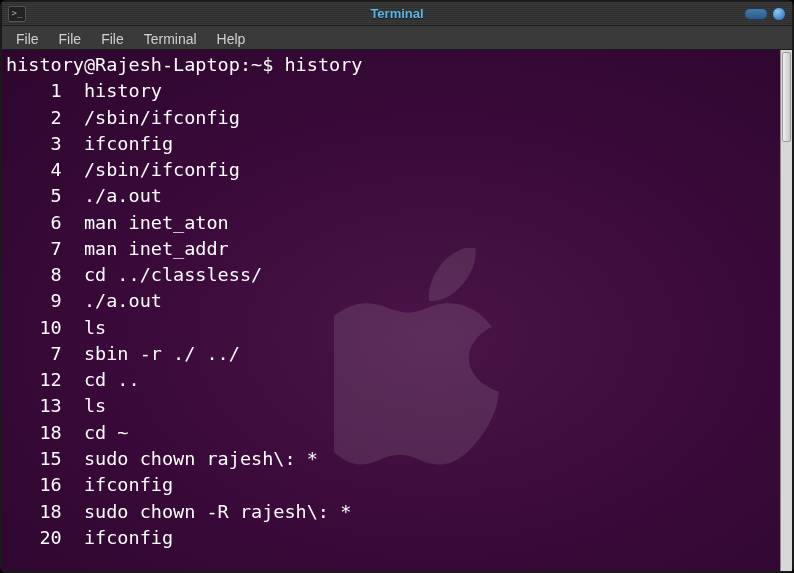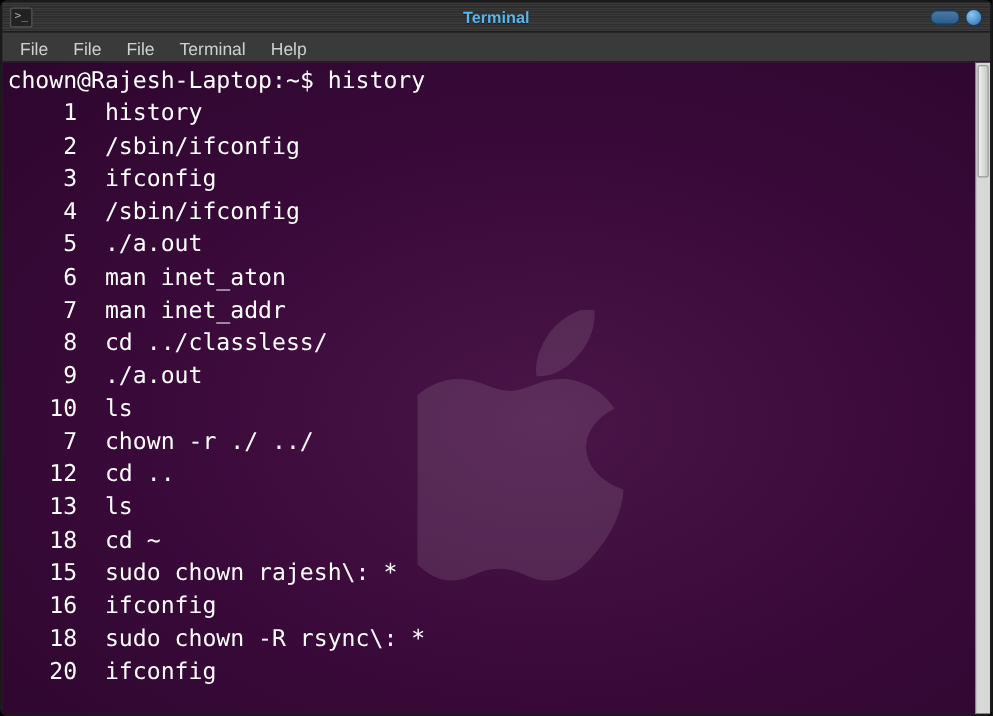--- a/index.html
+++ b/index.html
@@ -171,38 +171,38 @@
     <div class="menu-item">Terminal</div>
     <div class="menu-item">Help</div>
   </div>
 
   <div class="terminal-body">
 
     <svg class="apple-logo" viewBox="0 0 170 200">
       <path fill="#ffffff" d="M140,120c-0.5,15-8,30-18,42c-9,11-19,20-33,20c-14,0-18-8-33-8c-15,0-20,8-33,8c-14,0-24-11-33-22C-20,135-25,95-10,68C-2,54,13,45,28,45c14,0,23,8,35,8c12,0,19-8,35-8c13,0,27,7,36,20C105,80,110,110,140,120z M110,28c7-8,12-20,10-32c-10,1-22,7-29,16c-6,8-12,20-10,31C92,44,103,37,110,28z"></path>
     </svg>
 
-    <div class="terminal-content"><span>chown@Rajesh-Laptop</span>:<span>~</span><span>$</span> <span>history</span>
+    <div class="terminal-content"><span>history@Rajesh-Laptop</span>:<span>~</span><span>$</span> <span>history</span>
 <span class="hist-num">1</span><span class="hist-cmd">history</span>
 <span class="hist-num">2</span><span class="hist-cmd">/sbin/ifconfig</span>
 <span class="hist-num">3</span><span class="hist-cmd">ifconfig</span>
 <span class="hist-num">4</span><span class="hist-cmd">/sbin/ifconfig</span>
 <span class="hist-num">5</span><span class="hist-cmd">./a.out</span>
 <span class="hist-num">6</span><span class="hist-cmd">man inet_aton</span>
 <span class="hist-num">7</span><span class="hist-cmd">man inet_addr</span>
 <span class="hist-num">8</span><span class="hist-cmd">cd ../classless/</span>
 <span class="hist-num">9</span><span class="hist-cmd">./a.out</span>
 <span class="hist-num">10</span><span class="hist-cmd">ls</span>
-<span class="hist-num">7</span><span class="hist-cmd">chown -r ./ ../</span>
+<span class="hist-num">7</span><span class="hist-cmd">sbin -r ./ ../</span>
 <span class="hist-num">12</span><span class="hist-cmd">cd ..</span>
 <span class="hist-num">13</span><span class="hist-cmd">ls</span>
 <span class="hist-num">18</span><span class="hist-cmd">cd ~</span>
 <span class="hist-num">15</span><span class="hist-cmd">sudo chown rajesh\: *</span>
 <span class="hist-num">16</span><span class="hist-cmd">ifconfig</span>
-<span class="hist-num">18</span><span class="hist-cmd">sudo chown -R rsync\: *</span>
+<span class="hist-num">18</span><span class="hist-cmd">sudo chown -R rajesh\: *</span>
 <span class="hist-num">20</span><span class="hist-cmd">ifconfig</span></div>
 
     <div class="scrollbar">
       <div class="scroll-thumb"></div>
     </div>
 
   </div>
 </div>
 
 </body></html>

